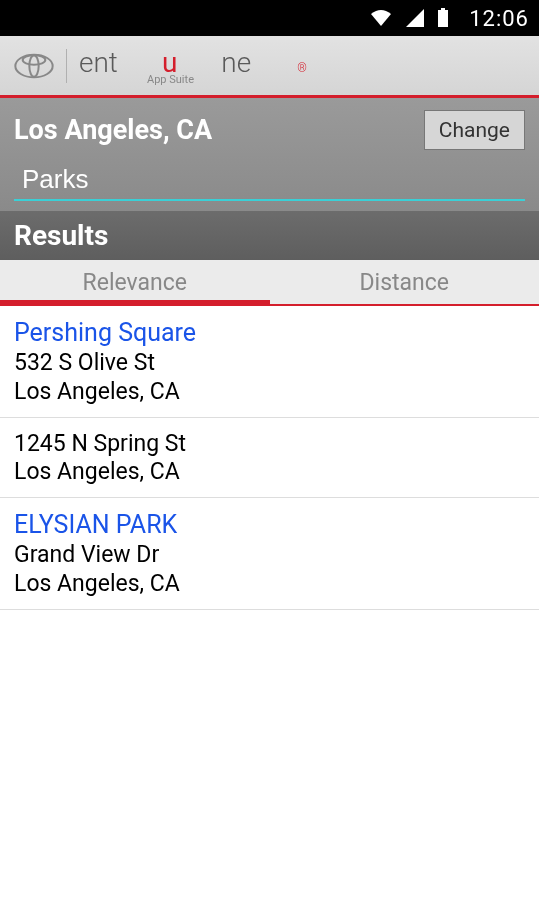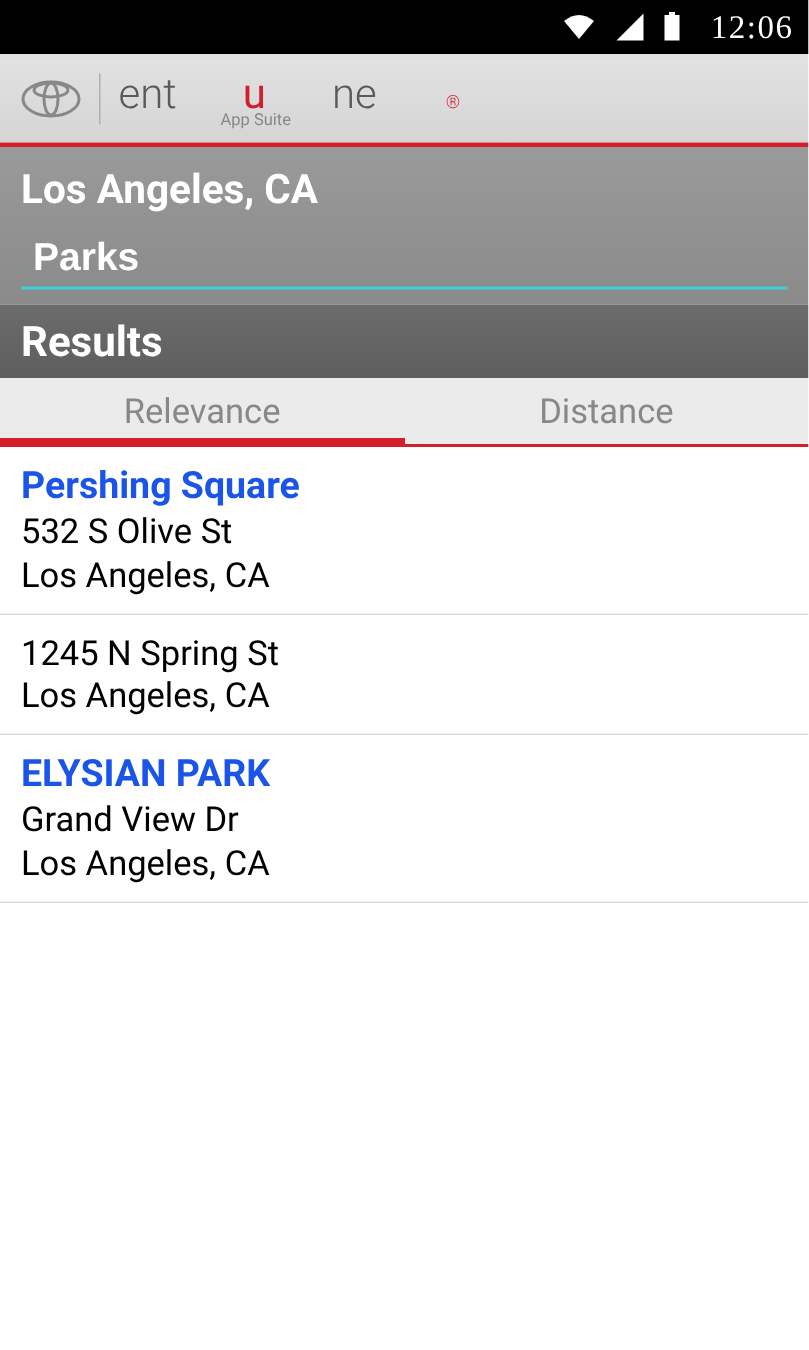--- a/index.html
+++ b/index.html
@@ -13,21 +13,20 @@
     .status-bar {
       height: 36px;
       background: #000;
       color: #fff;
       display: flex;
       align-items: center;
       justify-content: flex-end;
       padding: 0 10px;
       font-size: 22px;
       gap: 12px;
-      font-family: Liberation Serif, serif;
     }
     .status-bar .time { margin-left: 8px; font-weight: 400; letter-spacing: 1px; }
     .app-header {
       height: 62px;
       background: linear-gradient(to bottom, #e2e2e2, #d5d5d5);
       border-bottom: 3px solid #d41e2c;
       display: flex;
       align-items: center;
       padding: 0 14px;
     }
@@ -86,21 +85,20 @@
     }
     .search-input {
       background: transparent;
       border: none;
       border-bottom: 2px solid #3ad0d6;
       color: #fff;
       font-size: 26px;
       padding: 2px 8px 4px 8px;
       width: 100%;
       outline: none;
-      font-weight: bold;
     }
     .search-input::placeholder { color: #ddd; }
     .results-header {
       background: linear-gradient(to bottom, #6c6c6c, #5e5e5e);
       color: #fff;
       font-size: 28px;
       font-weight: bold;
       padding: 8px 14px;
     }
     .tabs {
@@ -130,21 +128,21 @@
     }
     .result-list {}
     .result-item {
       padding: 12px 14px 10px 14px;
       border-bottom: 1px solid #ddd;
       cursor: pointer;
     }
     .result-name {
       color: #1a54e8;
       font-size: 25px;
-      font-weight: bold;
+      font-weight: normal;
       margin-bottom: 2px;
     }
     .result-addr {
       color: #000;
       font-size: 23px;
       line-height: 1.25;
     }
     svg { display: block; }
   </style>
 </head>
@@ -181,20 +179,21 @@
   <div class="divider-v"></div>
   <div class="entune-logo">
     <div class="entune-text">ent<span class="u">u</span>ne<span class="entune-r">®</span></div>
     <div class="entune-sub">App Suite</div>
   </div>
 </div>
 
 <div class="location-bar">
   <div class="location-row">
     <div class="location-name">Los Angeles, CA</div>
+    <button class="change-btn">Change</button>
   </div>
   <input class="search-input" type="text" value="Parks" style="">
 </div>
 
 <div class="results-header">Results</div>
 
 <div class="tabs">
   <div class="tab active">Relevance</div>
   <div class="tab">Distance</div>
 </div>

